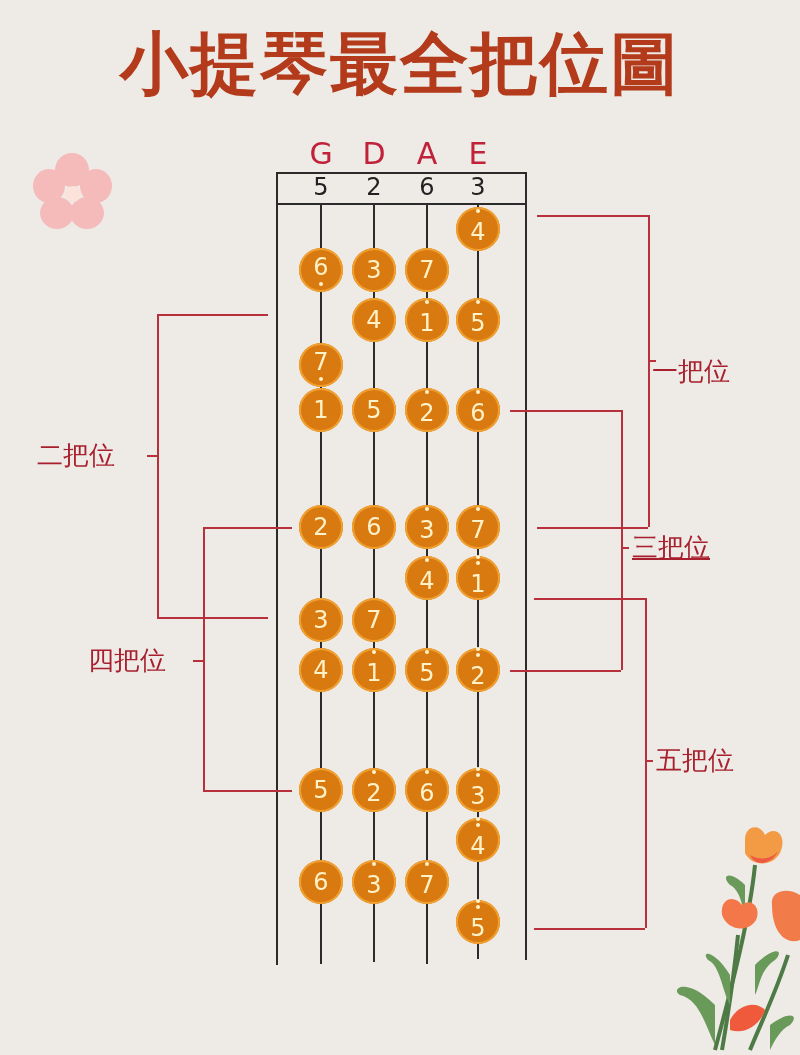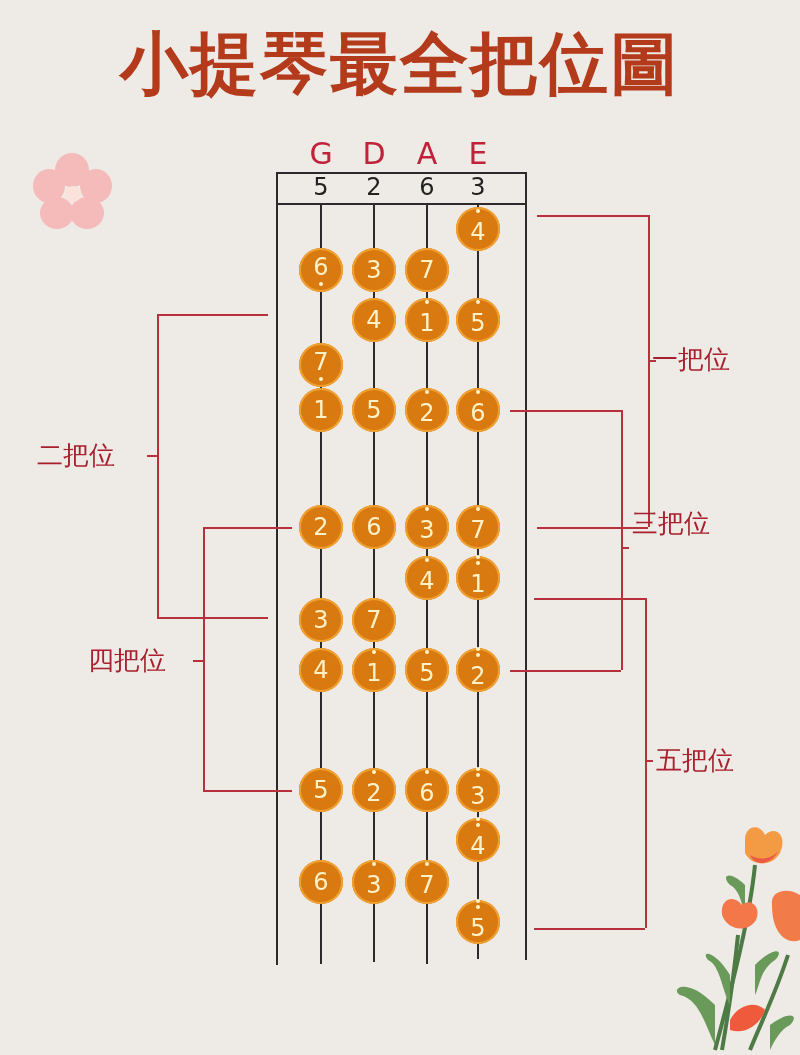--- a/index.html
+++ b/index.html
@@ -232,26 +232,26 @@
           </span></span>
       </div>
     </div>
 </div>
 
 <div id="brackets-layer">
     <div class="rline" style="left: 537px; top: 215px; width: 111px; height: 1.5px;"></div>
     <div class="rline" style="left: 537px; top: 527px; width: 111px; height: 1.5px;"></div>
     <div class="rline" style="left: 648px; top: 215px; width: 1.5px; height: 312px;"></div>
     <div class="rline" style="left: 648px; top: 360px; width: 8px; height: 1.5px;"></div>
-    <div class="pos-label" style="left: 652px; top: 344px;">一把位</div>
+    <div class="pos-label" style="left: 652px; top: 356px;">一把位</div>
     <div class="rline" style="left: 510px; top: 410px; width: 111px; height: 1.5px;"></div>
     <div class="rline" style="left: 510px; top: 670px; width: 111px; height: 1.5px;"></div>
     <div class="rline" style="left: 621px; top: 410px; width: 1.5px; height: 260px;"></div>
     <div class="rline" style="left: 621px; top: 547px; width: 8px; height: 1.5px;"></div>
-    <div class="pos-label" style="left: 632px; top: 508px;">三把位</div>
+    <div class="pos-label" style="left: 632px; top: 532px; text-decoration: underline;">三把位</div>
     <div class="rline" style="left: 534px; top: 598px; width: 111px; height: 1.5px;"></div>
     <div class="rline" style="left: 534px; top: 928px; width: 111px; height: 1.5px;"></div>
     <div class="rline" style="left: 645px; top: 598px; width: 1.5px; height: 330px;"></div>
     <div class="rline" style="left: 645px; top: 760px; width: 8px; height: 1.5px;"></div>
     <div class="pos-label" style="left: 656px; top: 745px;">五把位</div>
     <div class="rline" style="left: 157px; top: 314px; width: 111px; height: 1.5px;"></div>
     <div class="rline" style="left: 157px; top: 617px; width: 111px; height: 1.5px;"></div>
     <div class="rline" style="left: 157px; top: 314px; width: 1.5px; height: 303px;"></div>
     <div class="rline" style="left: 147px; top: 455px; width: 10px; height: 1.5px;"></div>
     <div class="pos-label" style="left: 37px; top: 440px;">二把位</div>

